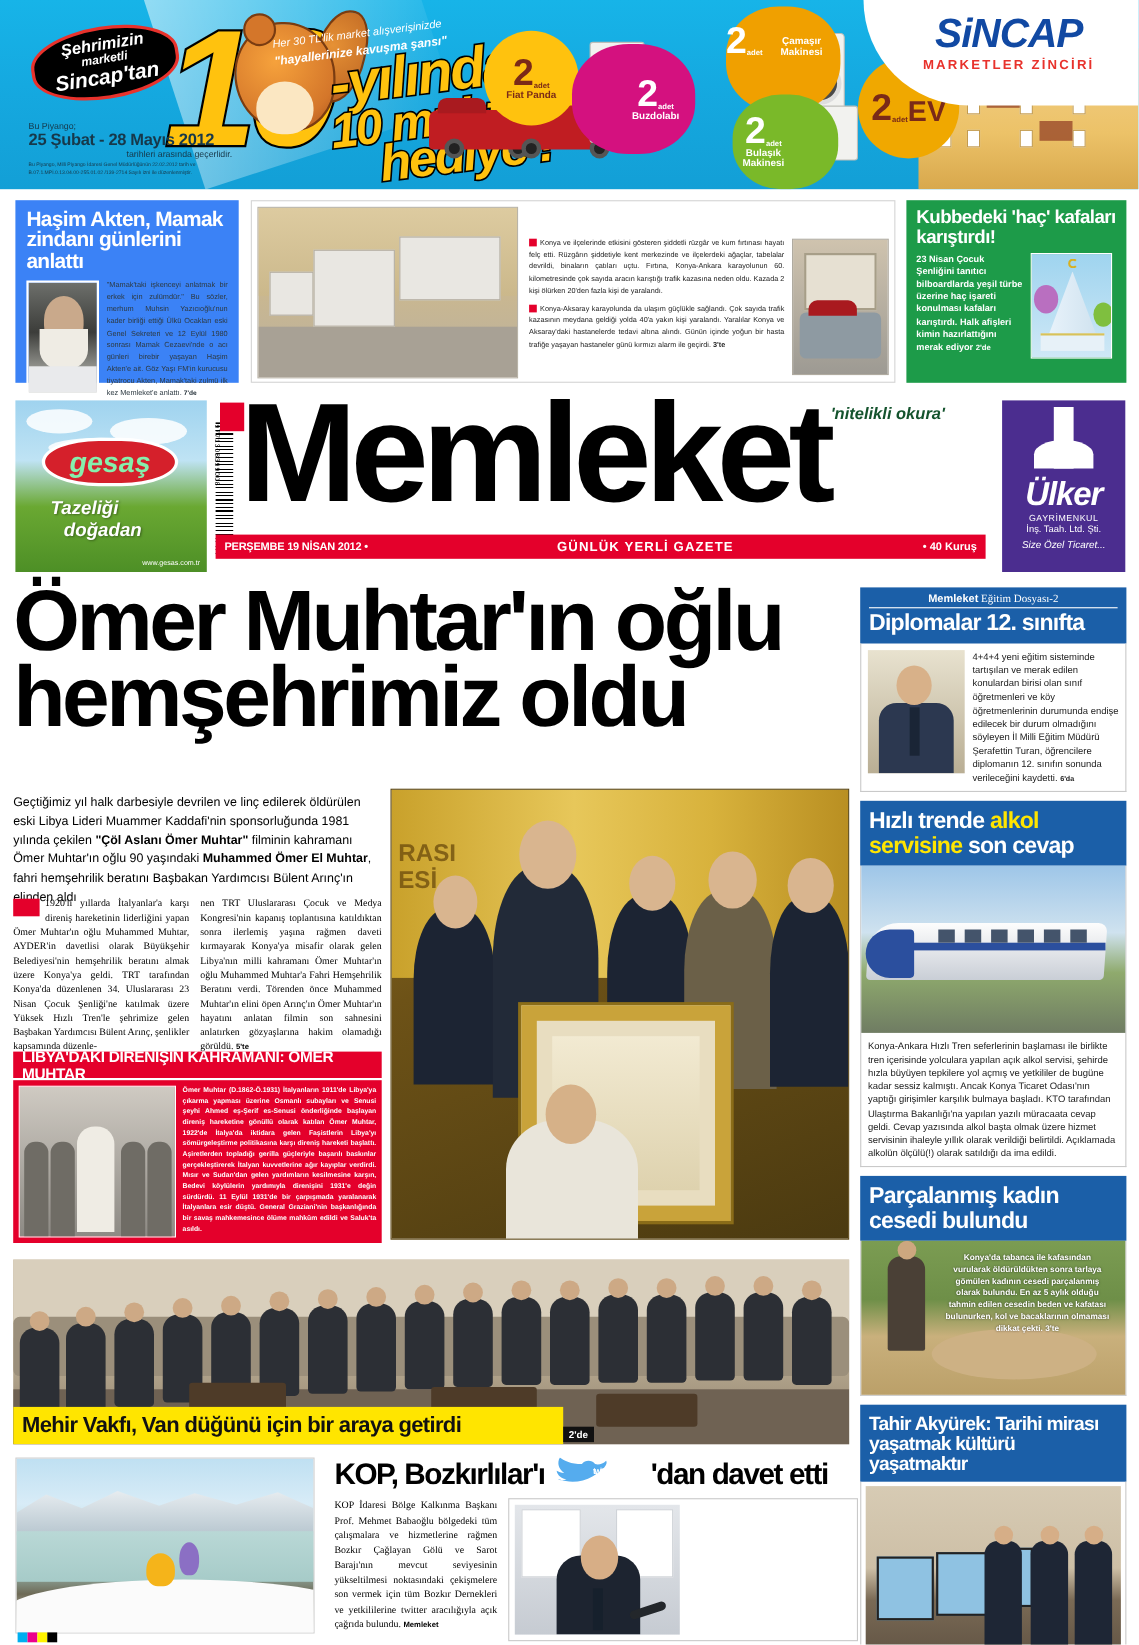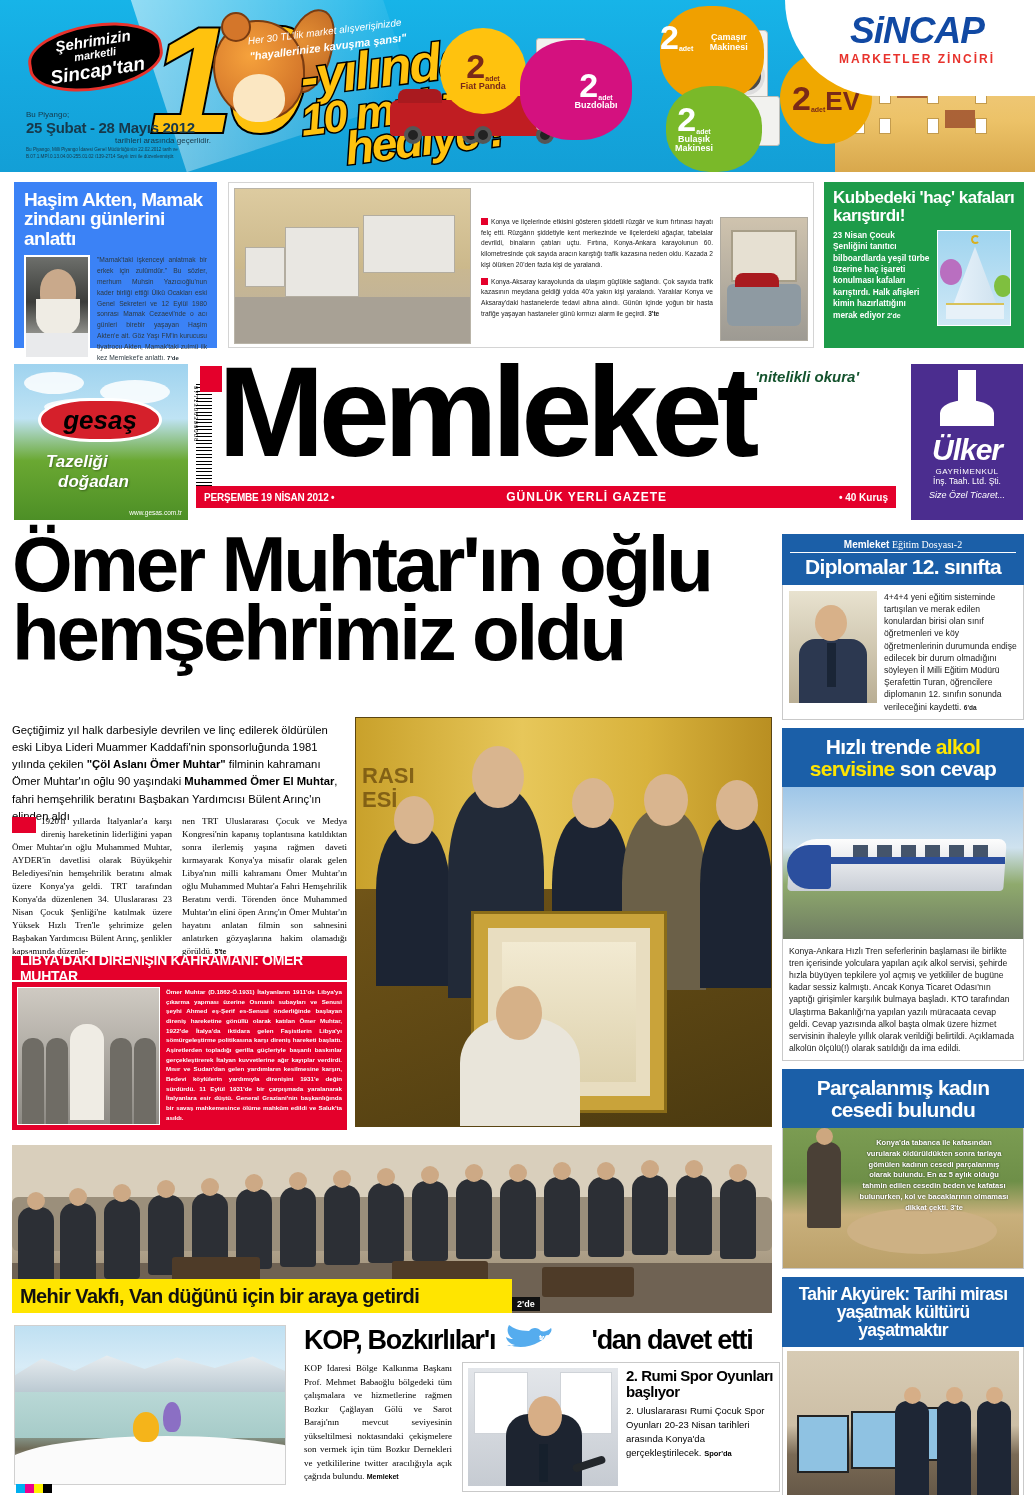--- a/index.html
+++ b/index.html
@@ -207,21 +207,21 @@
     background:linear-gradient(180deg,#9fd3ef 0%, #bfe3f4 35%, #6aa832 62%, #4d8f26 100%);
     overflow:hidden;
   }
   .gesas .cloud{position:absolute;background:#fff;border-radius:50%;opacity:.85;}
   .gesas .logo {
     position:absolute; left:24px; top:34px; width:124px; height:44px;
     background:#d5202b; border-radius:50%/60%;
     display:flex; align-items:center; justify-content:center;
     border:3px solid #fff;
   }
-  .gesas .logo span { color:#000000; font-size:26px; font-weight:bold; font-style:italic; }
+  .gesas .logo span { color:#86efac; font-size:26px; font-weight:bold; font-style:italic; }
   .gesas .t1 { position:absolute; left:32px; top:88px; color:#fff; font-size:17px; font-style:italic; font-weight:bold; text-shadow:1px 1px 2px rgba(0,0,0,.35);}
   .gesas .t2 { position:absolute; left:44px; top:108px; color:#fff; font-size:17px; font-style:italic; font-weight:bold; text-shadow:1px 1px 2px rgba(0,0,0,.35);}
   .gesas .url{ position:absolute; right:6px; bottom:4px; color:#fff; font-size:6.5px; }
 
   .barcode {
     position:absolute; left:196px; top:22px; width:16px; height:122px;
     background: repeating-linear-gradient(180deg,#000 0 1px,#fff 1px 3px,#000 3px 4px,#fff 4px 7px);
   }
   .barcode-num { position:absolute; left:193px; top:24px; font-size:6px; writing-mode:vertical-rl; color:#000; letter-spacing:1px;}
   .red-sq { position:absolute; left:200px; top:4px; width:22px; height:26px; background:#e4002b; }
@@ -366,21 +366,21 @@
   .rumi-txt p { font-size:9.5px; line-height:1.46; margin-top:4px; }
   .rumi-txt p b { font-size:7.5px; }
 
   
   .rail { position:absolute; left:782px; top:534px; width:242px; }
   .rail-sec { margin-bottom:8px; }
   .rail-hd { background:#1b5fa8; color:#fff; padding:5px 8px 7px; }
   .rail-hd .kicker { font-size:10px; text-align:center; border-bottom:1px solid #fff; padding-bottom:2px; }
   .rail-hd .kicker b { font-weight:bold; }
   .rail-hd .kicker i { font-style:normal; font-family:"Liberation Serif",serif; }
-  .rail-hd h3 { font-size:21px; font-weight:bold; line-height:1.04; letter-spacing:-.7px; margin-top:3px;text-align:center; }
+  .rail-hd h3 { font-size:21px; font-weight:bold; line-height:1.04; letter-spacing:-.7px; margin-top:3px; }
   .rail-hd h3 .hl { color:#ffe500; }
   .rail-box { border:1px solid #c9c9c9; border-top:0; padding:6px; }
   .rail-flex { display:flex; gap:7px; }
   .rail-photo { background:#cfd4da; position:relative; overflow:hidden; flex:0 0 auto; }
   .rail-box p { font-size:8.6px; line-height:1.42; color:#1a1a1a; }
   .rail-box p b { font-size:6.5px; }
 
   .p-edu { width:88px; height:112px; background:linear-gradient(180deg,#e8e2cf,#b9ae94); }
   .p-edu .h{position:absolute;left:26px;top:14px;width:32px;height:36px;border-radius:50%;background:#d8b189;}
   .p-edu .b{position:absolute;left:10px;top:48px;width:68px;height:64px;background:#2c3850;border-radius:16px 16px 0 0;}
@@ -704,24 +704,20 @@
       </div>
       <div class="rumi-box">
         <div class="rumi-photo">
           <i class="board"></i>
             <i class="board2"></i>
             <i class="body"></i>
             <i class="head"></i>
             <i class="tie"></i>
             <i class="mic"></i>
         </div>
-        <div class="rumi-txt">
-          <h4>2. Rumi Spor Oyunları başlıyor</h4>
-          <p><span>2. Uluslararası Rumi Çocuk Spor Oyunları 20-23 Nisan tarihleri arasında Konya'da gerçekleştirilecek.</span> <b>Spor'da</b></p>
-        </div>
       </div>
     </div>
   </div>
 
   <div class="rail">
 
     <div class="rail-sec">
       <div class="rail-hd">
         <div class="kicker"><b>Memleket</b><i> Eğitim Dosyası-2</i></div>
         <h3>Diplomalar 12. sınıfta</h3>

